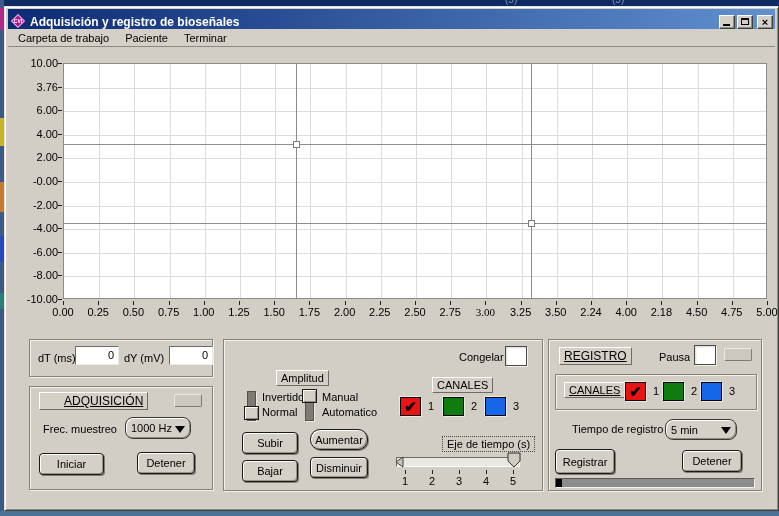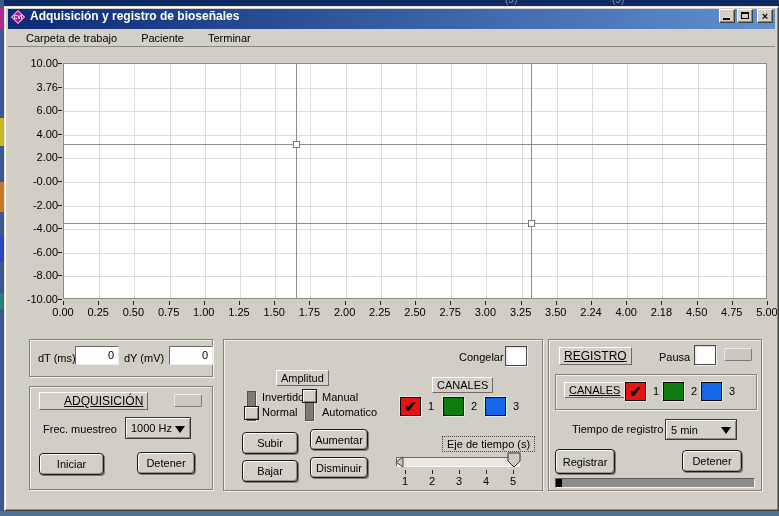--- a/index.html
+++ b/index.html
@@ -10,39 +10,39 @@
   .desktop-strip-left { position:absolute; left:0; top:0; width:4px; height:516px; background:#3a5a8a; }
   .desktop-strip-bottom { position:absolute; left:0; top:511px; width:779px; height:5px; background:#4d7298; }
   .sliver { position:absolute; left:0; width:4px; }
 
   .window { position:absolute; left:4px; top:6px; width:775px; height:505px; background:#d4d0c8;
             border:1px solid; border-color:#e6e2da #40403a #40403a #e6e2da;
             box-shadow: inset 1px 1px 0 #fff, inset -1px -1px 0 #8a8a84; }
 
   .titlebar { position:absolute; left:3px; top:2px; right:3px; height:20px;
               background:linear-gradient(90deg,#0c2a75,#6090d0);
-              display:flex; align-items:flex-start; padding:0 2px; }
+              display:flex; align-items:flex-end; padding:0 2px; }
   .app-icon { position:relative; width:16px; height:16px; margin-right:4px; }
   .app-icon .diamond { position:absolute; left:3px; top:3px; width:10px; height:10px;
                        background:#b01890; border:1px solid #f0c0e8; transform:rotate(45deg); }
   .app-icon .icon-text { position:absolute; left:0; top:5px; width:16px; text-align:center;
                          font-size:5px; color:#fff; font-weight:bold; }
   .title-text { color:#fff; font-weight:bold; font-size:12px; }
   .win-btns { margin-left:auto; display:flex; align-items:center; }
   .tbtn { width:16px; height:14px; background:#d4d0c8; border:1px solid; border-color:#fff #404040 #404040 #fff;
           box-shadow: inset -1px -1px 0 #8a8a84; position:relative; margin-left:2px; }
   .tbtn.close { margin-left:4px; }
   .glyph-min { position:absolute; left:3px; bottom:2px; width:7px; height:2px; background:#000; }
   .glyph-max { position:absolute; left:3px; top:2px; width:8px; height:7px; border:1px solid #000; border-top-width:2px; }
   .glyph-close { position:absolute; left:0; top:0; width:14px; height:12px; text-align:center;
                  font-size:11px; font-weight:bold; line-height:12px; }
 
   .menubar { position:absolute; left:3px; top:22px; right:3px; height:18px; background:#d4d0c8;
              border-bottom:1px solid #8a8a84; box-shadow:0 1px 0 #f2efe9; display:flex; align-items:center; }
-  .menu-item { padding:2px 6px; margin-left:12px; }
+  .menu-item { padding:2px 6px; margin-left:4px; }
 
   .client { position:absolute; left:3px; top:40px; right:3px; bottom:3px; background:#d2cec6; }
 
   
   .plot { position:absolute; left:55px; top:16px; width:704px; height:236px; background:#fff;
           border:1px solid #8a8a8a; }
   .gridline-v { position:absolute; top:0; width:1px; height:100%; background:#dcdcdc; }
   .gridline-h { position:absolute; left:0; height:1px; width:100%; background:#dcdcdc; }
   .cursor-v { position:absolute; top:0; width:1px; height:100%; background:#8e8e8e; }
   .cursor-h { position:absolute; left:0; height:1px; width:100%; background:#8e8e8e; }
@@ -56,21 +56,21 @@
   .etched { border:1px solid #86827a; box-shadow: inset 1px 1px 0 #f4f1eb, 1px 1px 0 #f4f1eb; }
   .rlabel { display:inline-block; background:#d4d0c8; border:1px solid; border-color:#fff #6e6a64 #6e6a64 #fff; padding:1px 4px; }
   .uline { text-decoration:underline; }
   .btn { position:absolute; background:#d4d0c8; border:1px solid #1a1a1a; border-radius:4px;
          box-shadow: inset 1px 1px 0 #fff, inset -1px -1px 0 #98948c, 1px 1px 0 #807c74;
          display:flex; align-items:center; justify-content:center; font-size:11px; }
   .btn.uline-first::first-letter { text-decoration:underline; }
   .wcheck { position:absolute; background:#fff; border:1px solid #4a4a44;
             box-shadow: 1px 1px 0 #f4f1eb, inset 1px 1px 2px rgba(0,0,0,.15); }
   .led { position:absolute; background:#ccc8c0; border:1px solid; border-color:#ecebe6 #7e7a74 #7e7a74 #ecebe6; border-radius:2px; }
-  .ring { position:absolute; background:#d4d0c8; border:1px solid #3a3a34; border-radius:0;
+  .ring { position:absolute; background:#d4d0c8; border:1px solid #3a3a34; border-radius:8px;
           box-shadow: inset 1px 1px 0 #fff, inset -1px -1px 0 #8e8a82;
           display:flex; align-items:center; padding:0 5px; font-size:11px; }
   .ring .arrow-down { margin-left:auto; width:0; height:0; border:5px solid transparent; border-top:7px solid #000; margin-top:7px; }
   .numfield { position:absolute; background:#fff; border:1px solid; border-color:#6e6a64 #ecebe6 #ecebe6 #6e6a64;
               text-align:right; padding:2px 4px; font-size:11px; }
   .chanbox { position:absolute; width:21px; height:19px; border:1px solid #000;
              box-shadow: 1px 1px 0 #eceae4, -1px -1px 0 #eceae4;
              display:flex; align-items:center; justify-content:center;
              font-size:15px; font-weight:bold; color:#000; line-height:1; }
   .chanlabel { position:absolute; font-size:11px; }
@@ -208,21 +208,21 @@
         <div class="xtick-label" style="left: 281.4px; top: 259px;">1.75</div>
         <div class="xtick-mark" style="left: 301.4px; top: 254px;"></div>
         <div class="xtick-label" style="left: 316.6px; top: 259px;">2.00</div>
         <div class="xtick-mark" style="left: 336.6px; top: 254px;"></div>
         <div class="xtick-label" style="left: 351.8px; top: 259px;">2.25</div>
         <div class="xtick-mark" style="left: 371.8px; top: 254px;"></div>
         <div class="xtick-label" style="left: 387px; top: 259px;">2.50</div>
         <div class="xtick-mark" style="left: 407px; top: 254px;"></div>
         <div class="xtick-label" style="left: 422.2px; top: 259px;">2.75</div>
         <div class="xtick-mark" style="left: 442.2px; top: 254px;"></div>
-        <div class="xtick-label" style="left: 457.4px; top: 259px;">3.00</div>
+        <div class="xtick-label" style="left: 457.4px; top: 259px; font-family: Liberation Serif, serif;">3.00</div>
         <div class="xtick-mark" style="left: 477.4px; top: 254px;"></div>
         <div class="xtick-label" style="left: 492.6px; top: 259px;">3.25</div>
         <div class="xtick-mark" style="left: 512.6px; top: 254px;"></div>
         <div class="xtick-label" style="left: 527.8px; top: 259px;">3.50</div>
         <div class="xtick-mark" style="left: 547.8px; top: 254px;"></div>
         <div class="xtick-label" style="left: 563px; top: 259px;">2.24</div>
         <div class="xtick-mark" style="left: 583px; top: 254px;"></div>
         <div class="xtick-label" style="left: 598.2px; top: 259px;">4.00</div>
         <div class="xtick-mark" style="left: 618.2px; top: 254px;"></div>
         <div class="xtick-label" style="left: 633.4px; top: 259px;">2.18</div>
@@ -274,21 +274,21 @@
       <span class="rlabel" style="position:absolute; left:208px; top:37px;">CANALES</span>
       <div class="chanbox" style="left: 176px; top: 57px; background: rgb(232, 20, 20);">✔</div>
       <span class="chanlabel" style="left:204px; top:60px;">1</span>
       <div class="chanbox" style="left: 219px; top: 57px; background: rgb(14, 124, 14);"></div>
       <span class="chanlabel" style="left:247px; top:60px;">2</span>
       <div class="chanbox" style="left: 261px; top: 57px; background: rgb(22, 102, 232);"></div>
       <span class="chanlabel" style="left:289px; top:60px;">3</span>
 
       <div class="btn" style="left:18px; top:92px; width:56px; height:22px;">Subir</div>
       <div class="btn" style="left:18px; top:120px; width:56px; height:22px;">Bajar</div>
-      <div class="btn" style="left:86px; top:89px; width:58px; height:21px;">Aumentar</div>
+      <div class="btn" style="left:86px; top:89px; width:58px; height:21px;border-radius:10px;">Aumentar</div>
       <div class="btn" style="left:86px; top:117px; width:58px; height:21px;">Disminuir</div>
 
       <span class="dotted" style="left:176px; top:96px;">Eje de tiempo (s)</span>
       <div class="slider-track" style="left:172px; top:117px; width:124px;"></div>
       <svg style="position:absolute; left:170px; top:116px;" width="11" height="13">
         <polygon points="9,1 2,6 9,11" fill="#c8c4bc" stroke="#46433e" stroke-width="1"></polygon>
       </svg>
       <svg style="position:absolute; left:283px; top:112px;" width="14" height="17">
         <polygon points="1,1 13,1 13,9 7,15 1,9" fill="#d0ccc4" stroke="#30302c" stroke-width="1"></polygon>
       </svg>

